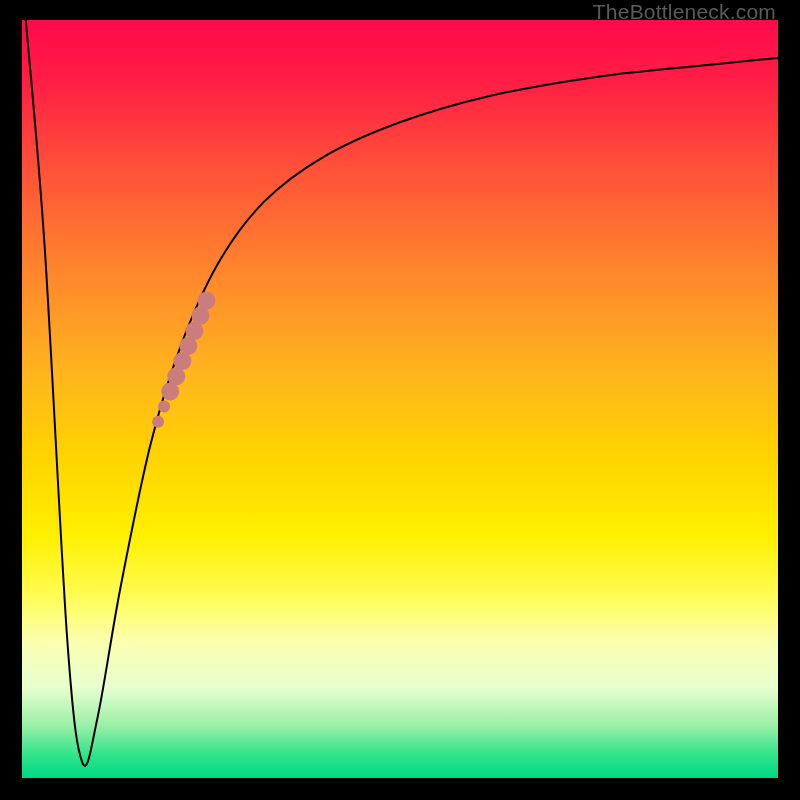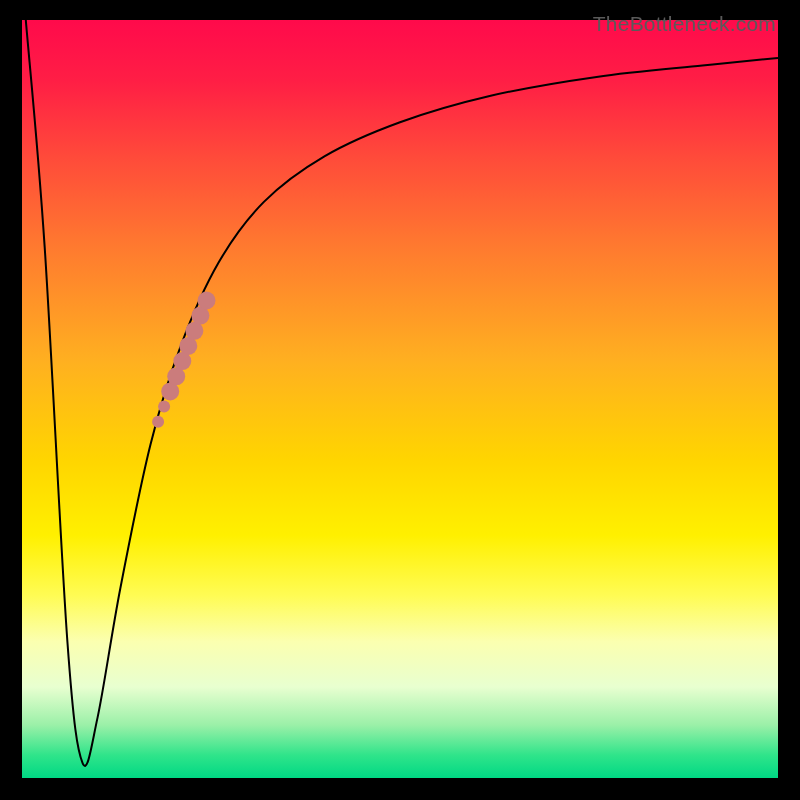--- a/index.html
+++ b/index.html
@@ -40,21 +40,21 @@
       #fffc55 76%,
       #fbffb0 82%,
       #e8ffd0 88%,
       #9bf0a8 93%,
       #2fe48a 97%,
       #00d884 100%
     );
   }
   .watermark {
     position: absolute;
-    top: 12px;
+    top: 0px;
     right: 24px;
     font-size: 21px;
     font-weight: 400;
     color: #5a5a5a;
     letter-spacing: 0.2px;
     font-family: Arial, Helvetica, sans-serif;
     user-select: none;
   }
   svg.curve {
     position: absolute;

